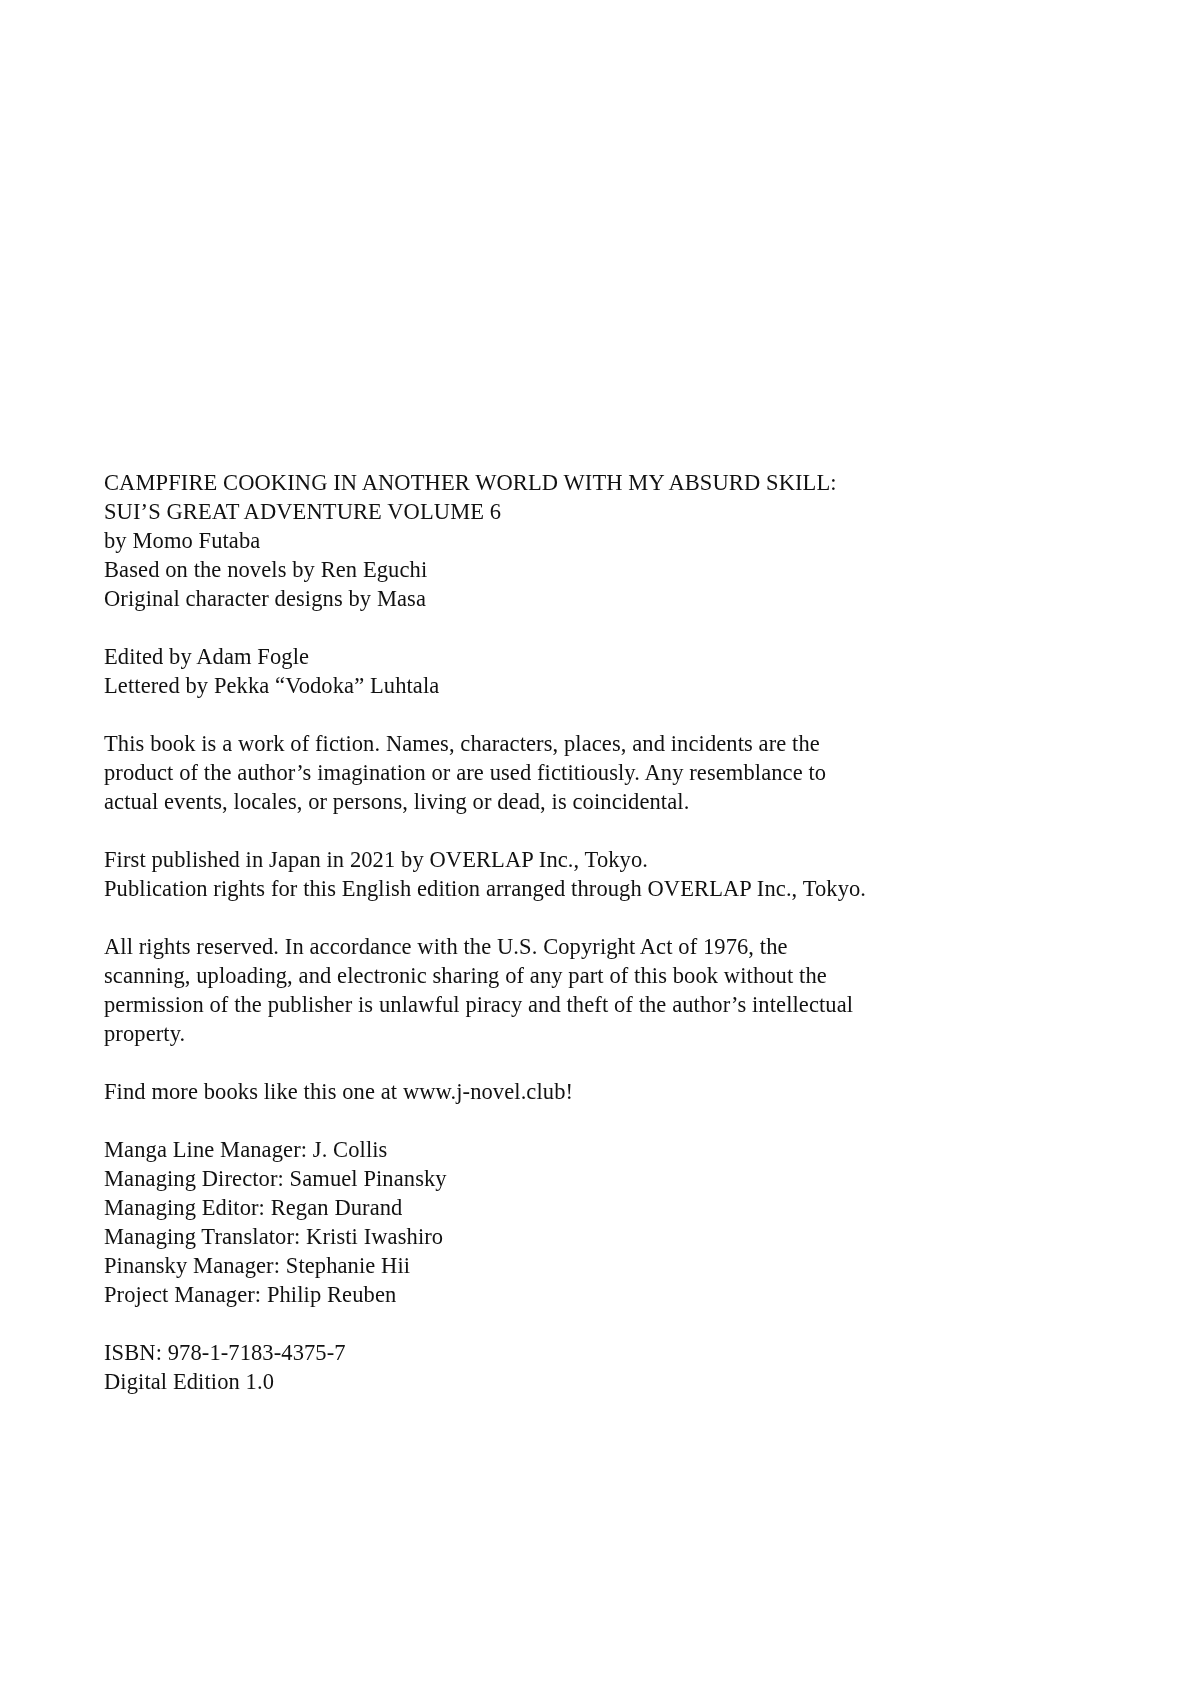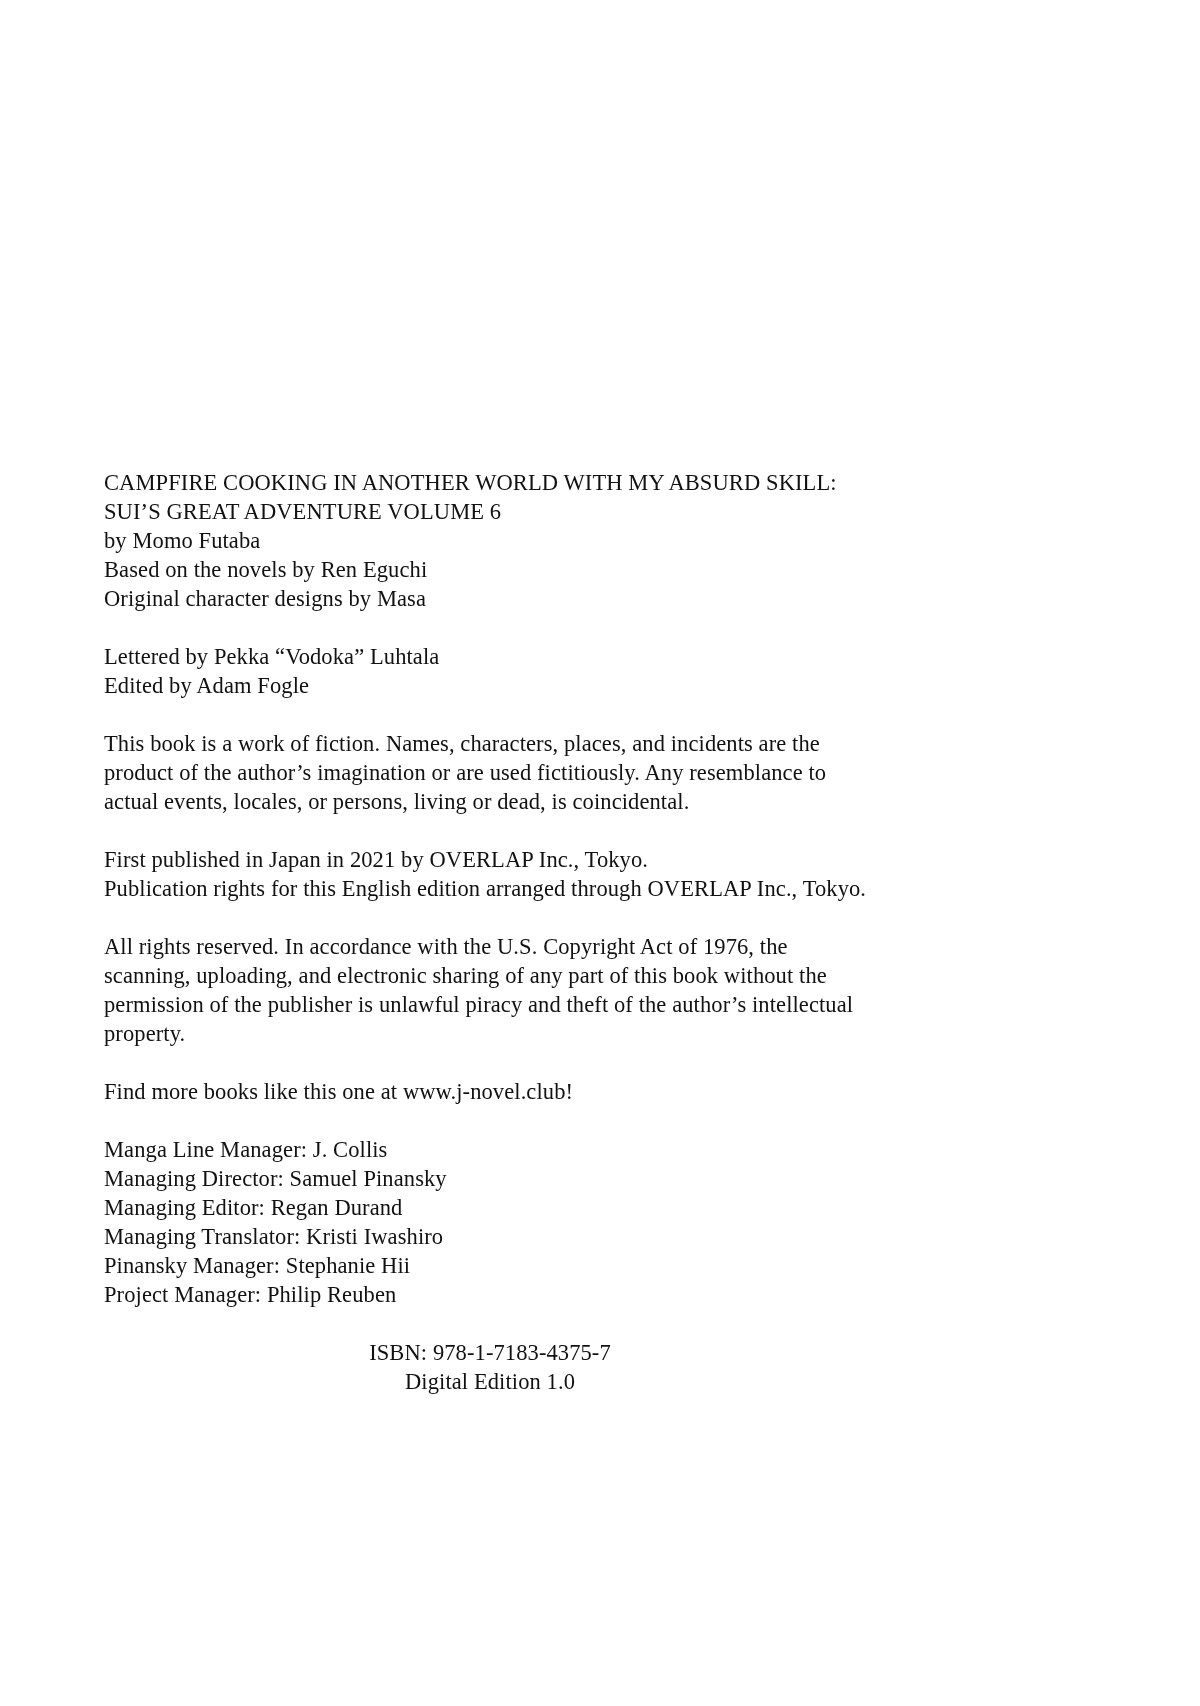--- a/index.html
+++ b/index.html
@@ -26,42 +26,41 @@
     max-width: 1000px;
     font-size: 22.5px;
     line-height: 29px;
     letter-spacing: 0.1px;
   }
   .block {
     margin: 0 0 29px 0;
   }
   .block:last-child {
     margin-bottom: 0;
-    text-align: center;
   }
   .line {
     display: block;
   }
 </style>
 </head>
 <body>
 
 <div class="page">
   <div class="colophon">
 
     <div class="block">
       <span class="line">CAMPFIRE COOKING IN ANOTHER WORLD WITH MY ABSURD SKILL: SUI’S GREAT ADVENTURE VOLUME 6</span>
       <span class="line">by Momo Futaba</span>
       <span class="line">Based on the novels by Ren Eguchi</span>
       <span class="line">Original character designs by Masa</span>
     </div>
 
     <div class="block">
+      <span class="line">Edited by Adam Fogle</span>
       <span class="line">Lettered by Pekka “Vodoka” Luhtala</span>
-      <span class="line">Edited by Adam Fogle</span>
     </div>
 
     <div class="block">This book is a work of fiction. Names, characters, places, and incidents are the product of the author’s imagination or are used fictitiously. Any resemblance to actual events, locales, or persons, living or dead, is coincidental.</div>
 
 
     <div class="block">
       <span class="line">First published in Japan in 2021 by OVERLAP Inc., Tokyo.</span>
       <span class="line">Publication rights for this English edition arranged through OVERLAP Inc., Tokyo.</span>
     </div>
 

